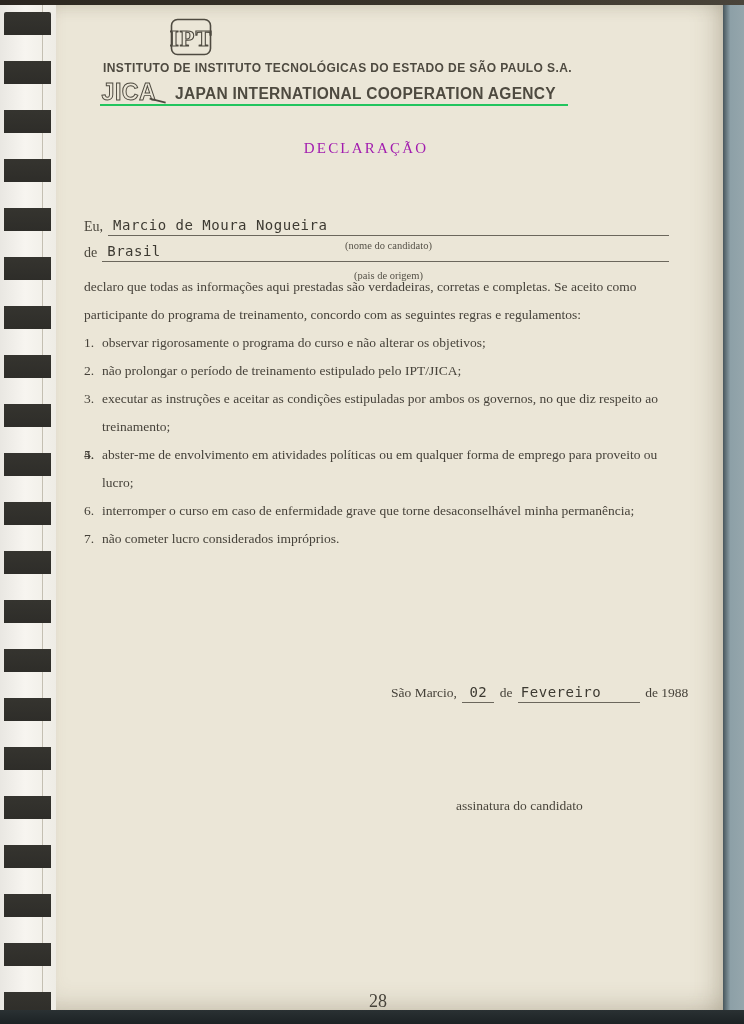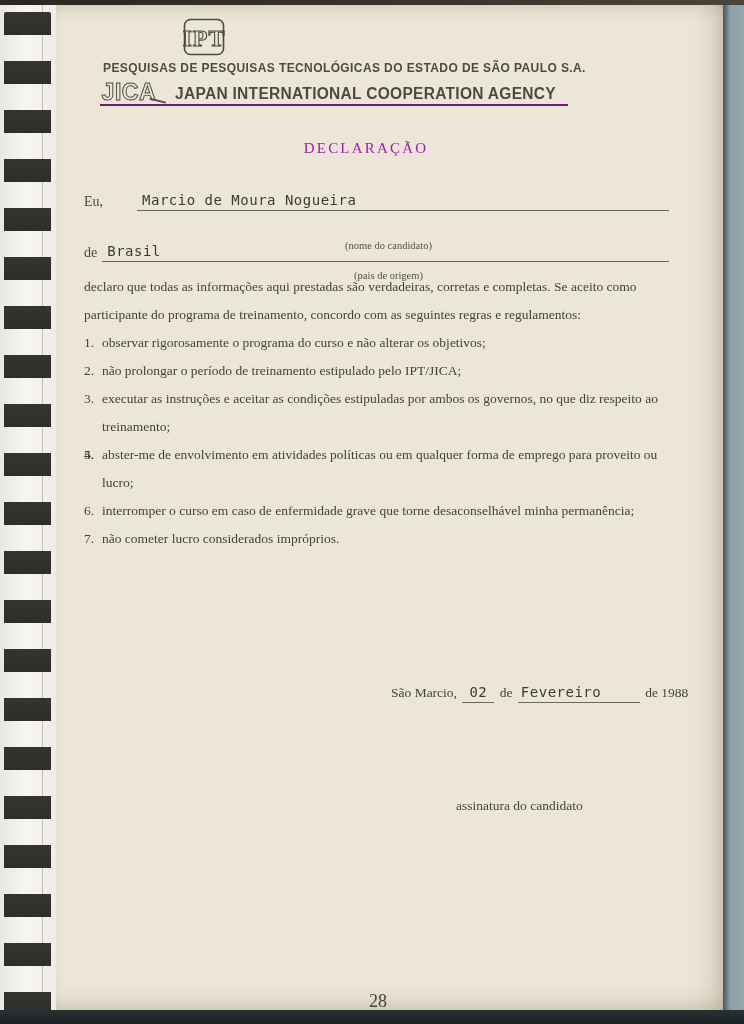--- a/index.html
+++ b/index.html
@@ -18,37 +18,37 @@
   .left-strip{position:absolute;top:0;left:0;width:56px;height:1024px;z-index:4;
     background:linear-gradient(to right,#e9e7e2,#f7f5f0 45%,#eeece5);}
   .teeth{position:absolute;left:4px;top:12px;width:47px;height:calc(100% - 12px);
     background:repeating-linear-gradient(to bottom,#35342f 0px,#2e2d29 23px,rgba(0,0,0,0) 23px,rgba(0,0,0,0) 49px);
     border-radius:2px;}
   .page-edge-line{position:absolute;left:42px;top:0;width:1px;height:100%;background:rgba(140,130,110,0.45);}
   
   .page{position:absolute;left:56px;top:5px;width:667px;height:1005px;background:#ebe6d7;
     box-shadow:inset -20px 0 26px -14px rgba(90,78,55,0.28), inset 0 -18px 24px -14px rgba(90,78,55,0.22), inset 0 14px 18px -14px rgba(90,78,55,0.18);}
   
-  .ipt-logo{position:absolute;top:13px;left:102px;padding-left:25px;}
+  .ipt-logo{position:absolute;top:13px;left:89px;padding-left:25px;}
   .institute{position:absolute;top:56px;left:47px;width:560px;
     font-family:"Liberation Sans",sans-serif;font-size:12px;font-weight:600;letter-spacing:0.4px;color:#4e4a40;}
-  .jica-row{position:absolute;top:71px;left:44px;width:468px;height:28px;border-bottom:2px solid #701a75;
+  .jica-row{position:absolute;top:71px;left:44px;width:468px;height:28px;border-bottom:2px solid #22c55e;
     display:flex;align-items:flex-end;gap:8px;}
   .jica-row svg{margin-bottom:-6px;}
   .agency{font-family:"Liberation Sans",sans-serif;font-size:16px;font-weight:700;letter-spacing:0.3px;
     color:#4e4a40;transform:scaleX(0.97);transform-origin:left bottom;white-space:nowrap;margin-bottom:1px;}
   
   .title{position:absolute;top:135px;left:0;width:620px;text-align:center;
     font-size:15px;letter-spacing:2.2px;color:#a21caf;}
   
   .field-row{position:absolute;left:28px;width:585px;display:flex;align-items:flex-end;font-size:14px;}
   .field-row .prefix{flex:0 0 auto;margin-right:5px;padding-bottom:1px;}
   .field-row .fill{flex:1 1 auto;border-bottom:1px solid #6b675c;padding:0 0 1px 5px;white-space:nowrap;}
   .typed{font-family:"DejaVu Sans Mono",monospace;font-size:14px;letter-spacing:0.5px;color:#3d3a32;}
-  .name-row{top:187px;gap:29px;}
+  .name-row{top:212px;}
   .origin-row{top:238px;}
   .caption{position:absolute;left:52px;width:561px;text-align:center;font-size:10.5px;color:#555147;}
   .name-caption{top:235px;}
   .origin-caption{top:265px;}
   
   .text-block{position:absolute;top:268px;left:28px;width:605px;font-size:13.5px;line-height:28px;color:#46423a;}
   .rule{position:relative;padding-left:18px;}
   .rule .num{position:absolute;left:0;top:0;}
   
   .date-row{position:absolute;top:679px;left:335px;font-size:13.5px;white-space:nowrap;color:#46423a;}
@@ -73,21 +73,21 @@
 
   <div class="page">
 
     <div class="ipt-logo">
       <svg width="42" height="38" viewBox="0 0 42 38">
         <rect x="1.5" y="1.5" width="39" height="35" rx="6" fill="none" stroke="#4e4a40" stroke-width="1.6"></rect>
         <text x="21" y="28" text-anchor="middle" font-family="Liberation Serif, serif" font-weight="bold" font-size="24" letter-spacing="1" fill="none" stroke="#4e4a40" stroke-width="1.1">IPT</text>
       </svg>
     </div>
 
-    <div class="institute">PESQUISAS DE PESQUISAS TECNOLÓGICAS DO ESTADO DE SÃO PAULO S.A.</div>
+    <div class="institute">INSTITUTO DE INSTITUTO TECNOLÓGICAS DO ESTADO DE SÃO PAULO S.A.</div>
 
     <div class="jica-row">
       <svg width="84" height="34" viewBox="0 0 84 34">
         <text x="2" y="26" font-family="Liberation Sans, sans-serif" font-weight="bold" font-size="29" letter-spacing="0.5" fill="none" stroke="#4e4a40" stroke-width="1.2">JICA</text>
         <path d="M62 24 L 82 29" stroke="#4e4a40" stroke-width="2" fill="none"></path>
       </svg>
       <span class="agency">JAPAN INTERNATIONAL COOPERATION AGENCY</span>
     </div>
 
     <div class="title">DECLARAÇÃO</div>

